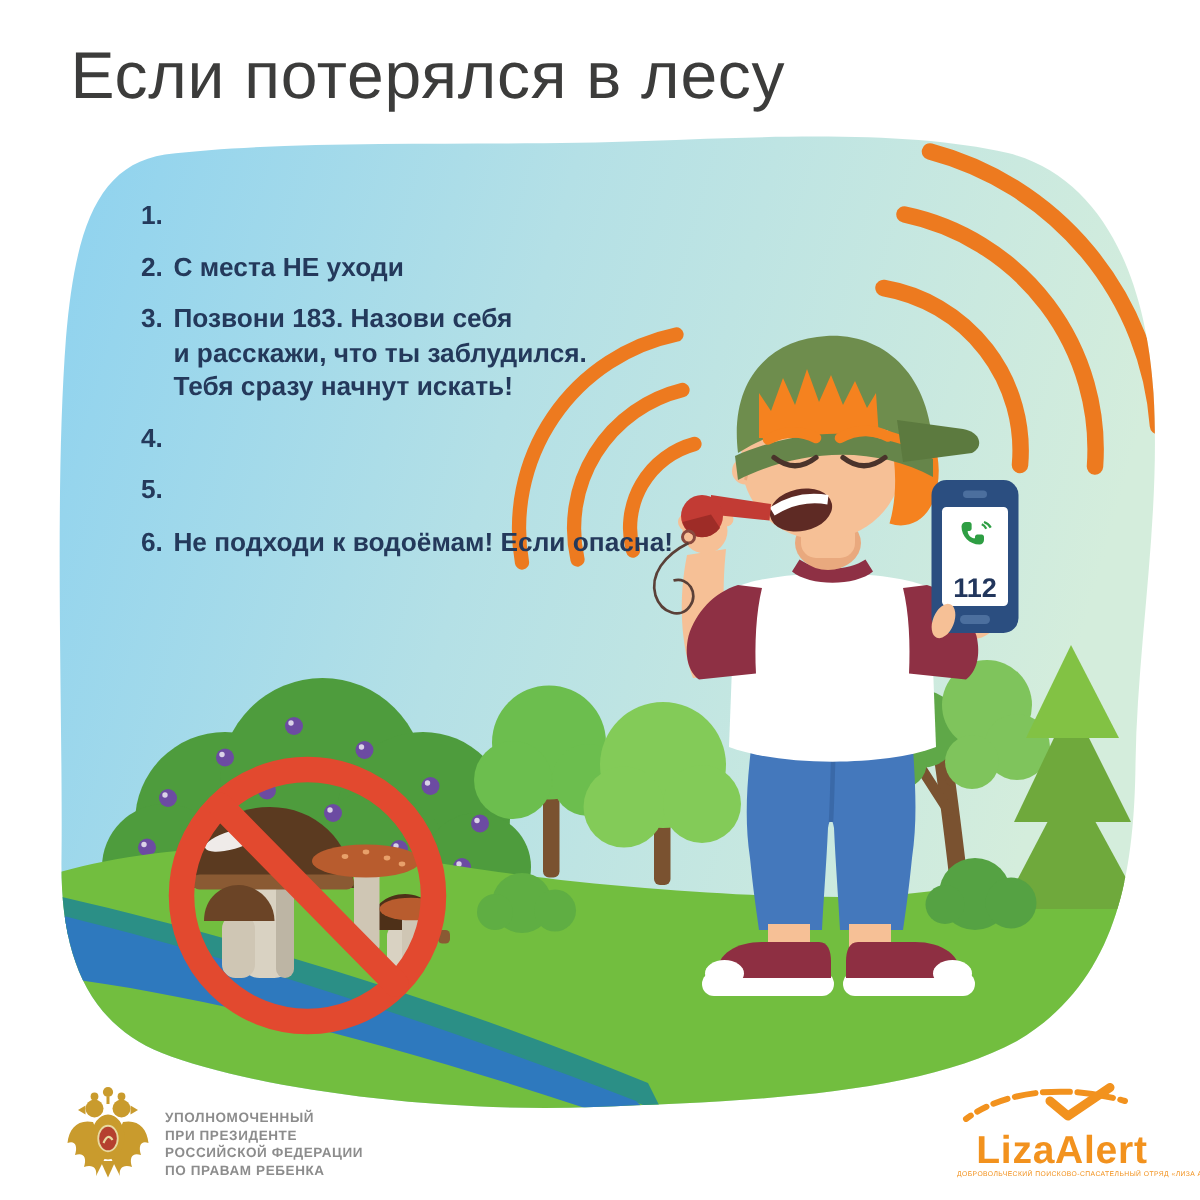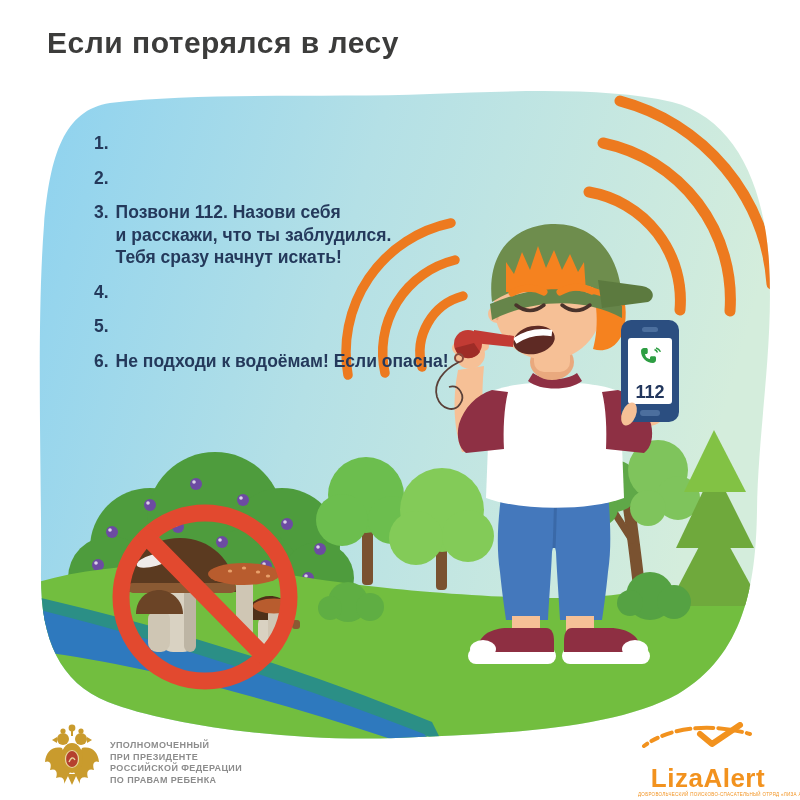--- a/index.html
+++ b/index.html
@@ -1,30 +1,30 @@
 <!DOCTYPE html>
 <html><head>
 <meta charset="utf-8">
 <style>
   html,body{margin:0;padding:0;background:#fff;}
   .page{position:relative;width:800px;height:800px;background:#ffffff;overflow:hidden;
         font-family:"Liberation Sans","DejaVu Sans",sans-serif;}
   .scene{position:absolute;left:0;top:0;width:800px;height:800px;}
-  .poster-title{position:absolute;left:47px;top:26px;font-size:30px;font-weight:bold;
+  .poster-title{position:absolute;left:47px;top:26px;font-size:44px;font-weight:normal;
         color:#3c3c3b;letter-spacing:0.5px;}
   .rules{position:absolute;left:94px;top:132px;width:420px;}
   .rule{display:flex;margin-bottom:12px;color:#24395b;font-size:17.5px;font-weight:bold;
         line-height:22.5px;}
   .rule-num{flex:0 0 auto;margin-right:7px;}
   .rule-text{white-space:pre-line;}
   .footer-left{position:absolute;left:44px;top:724px;display:flex;align-items:flex-end;}
   .ombudsman-text{margin-left:10px;font-size:9px;line-height:11.5px;color:#8c8c8c;
         white-space:pre-line;letter-spacing:0.4px;font-weight:bold;}
   .footer-right{position:absolute;left:638px;top:722px;width:140px;text-align:center;}
-  .liza-name{color:#f2921e;font-size:26px;font-weight:bold;letter-spacing:0.5px;line-height:26px;margin-top:13px;}
+  .liza-name{color:#f2921e;font-size:26px;font-weight:bold;letter-spacing:0.5px;line-height:26px;}
   .liza-tagline{color:#f2921e;font-size:4.5px;letter-spacing:0.3px;margin-top:1px;white-space:nowrap;}
 </style>
 </head>
 <body>
 
 <div class="page">
 
   <svg class="scene" viewBox="0 0 800 800">
     <defs>
       <linearGradient id="skyGrad" x1="0" y1="0" x2="1" y2="0.25">
@@ -270,24 +270,25 @@
   </svg>
 
   <div class="poster-title">Если потерялся в лесу</div>
 
   <div class="rules">
     <div class="rule">
       <span class="rule-num">1.</span>
     </div>
     <div class="rule">
       <span class="rule-num">2.</span>
+      <span class="rule-text">С места НЕ уходи</span>
     </div>
     <div class="rule">
       <span class="rule-num">3.</span>
-      <span class="rule-text">Позвони 112. Назови себя
+      <span class="rule-text">Позвони 183. Назови себя
 и расскажи, что ты заблудился.
 Тебя сразу начнут искать!</span>
     </div>
     <div class="rule">
       <span class="rule-num">4.</span>
     </div>
     <div class="rule">
       <span class="rule-num">5.</span>
     </div>
     <div class="rule">

